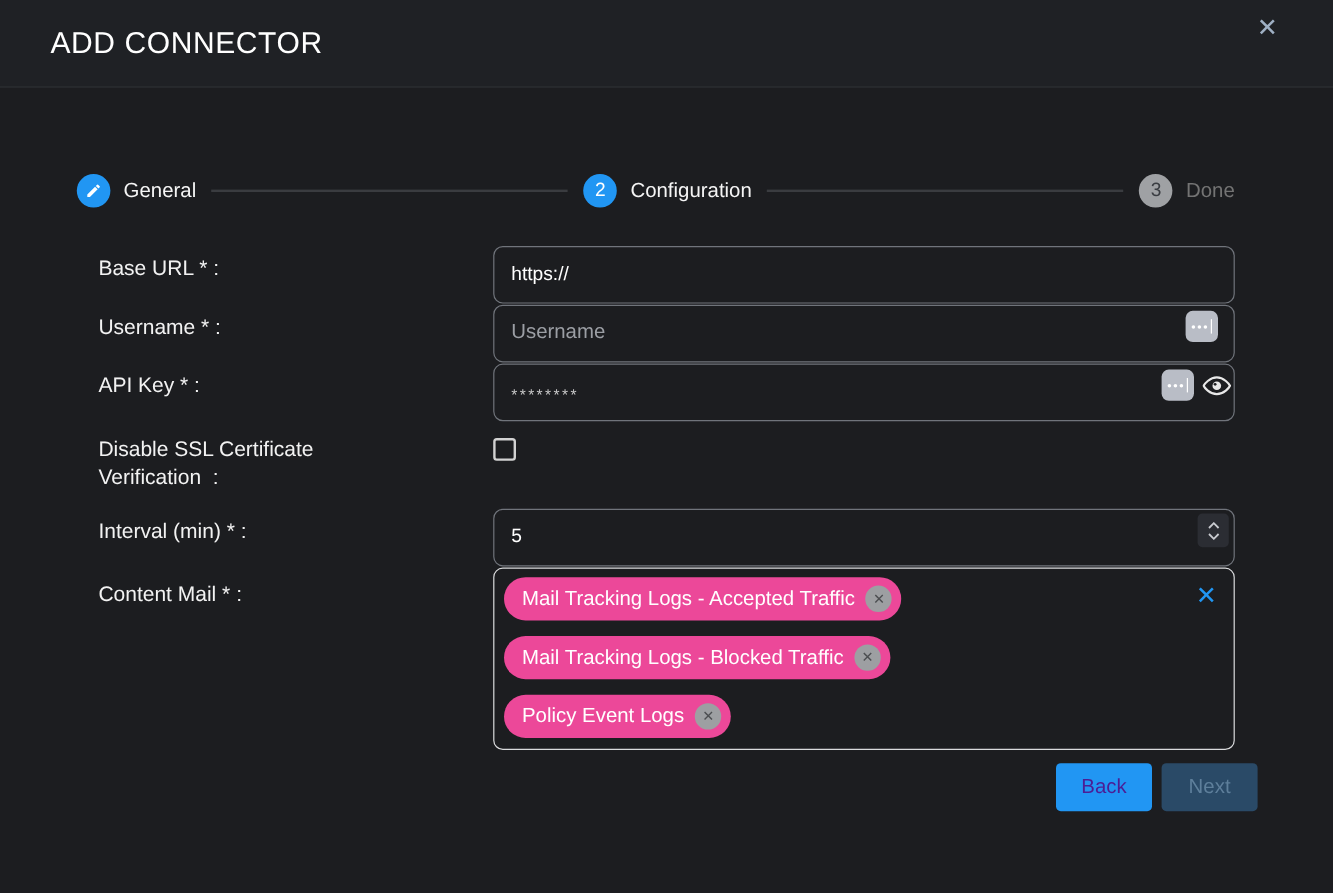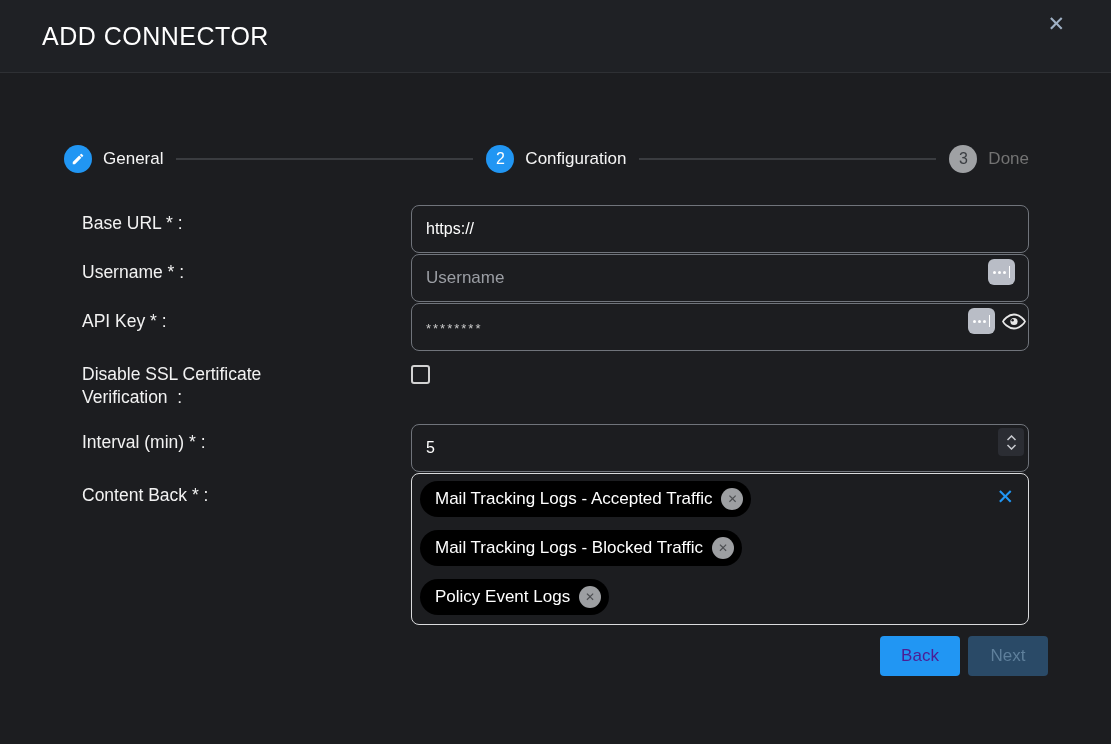--- a/index.html
+++ b/index.html
@@ -97,21 +97,21 @@
 
   
   .multiselect {
     position: relative; flex: 1 1 auto; height: 152px;
     border: 1px solid #dadbdd; border-radius: 8px;
     padding: 7px 8px;
     display: flex; flex-direction: column; align-items: flex-start; gap: 13px;
     cursor: pointer;
   }
   .tag {
-    height: 36px; border-radius: 18px; background: #000000;
+    height: 36px; border-radius: 18px; background: #ec4899;
     display: inline-flex; align-items: center; gap: 9px;
     padding: 0 8px 0 15px;
     font-size: 17px; color: #ffffff; white-space: nowrap;
   }
   .tag-remove {
     width: 22px; height: 22px; border-radius: 50%; background: #9d9fa2;
     color: #4c4e51; font-size: 12px; font-weight: 700;
     display: flex; align-items: center; justify-content: center;
     cursor: pointer; line-height: 1;
   }
@@ -217,21 +217,21 @@
           <polyline points="1,5 5,1 9,5" fill="none" stroke="#c9cbd0" stroke-width="1.5"></polyline>
         </svg>
       <svg width="11" height="6" viewBox="0 0 10 6">
           <polyline points="1,1 5,5 9,1" fill="none" stroke="#c9cbd0" stroke-width="1.5"></polyline>
         </svg>
     </span>
   </div>
 </div>
 
 <div class="row" style="top:473px;">
-  <div class="label" style="margin-top:4px;">Content Back * :</div>
+  <div class="label" style="margin-top:4px;">Content Mail * :</div>
   <div class="multiselect">
     <span class="tag">
       <span>Mail Tracking Logs - Accepted Traffic</span>
       <span class="tag-remove">✕</span>
     </span>
     <span class="tag">
       <span>Mail Tracking Logs - Blocked Traffic</span>
       <span class="tag-remove">✕</span>
     </span>
     <span class="tag">

